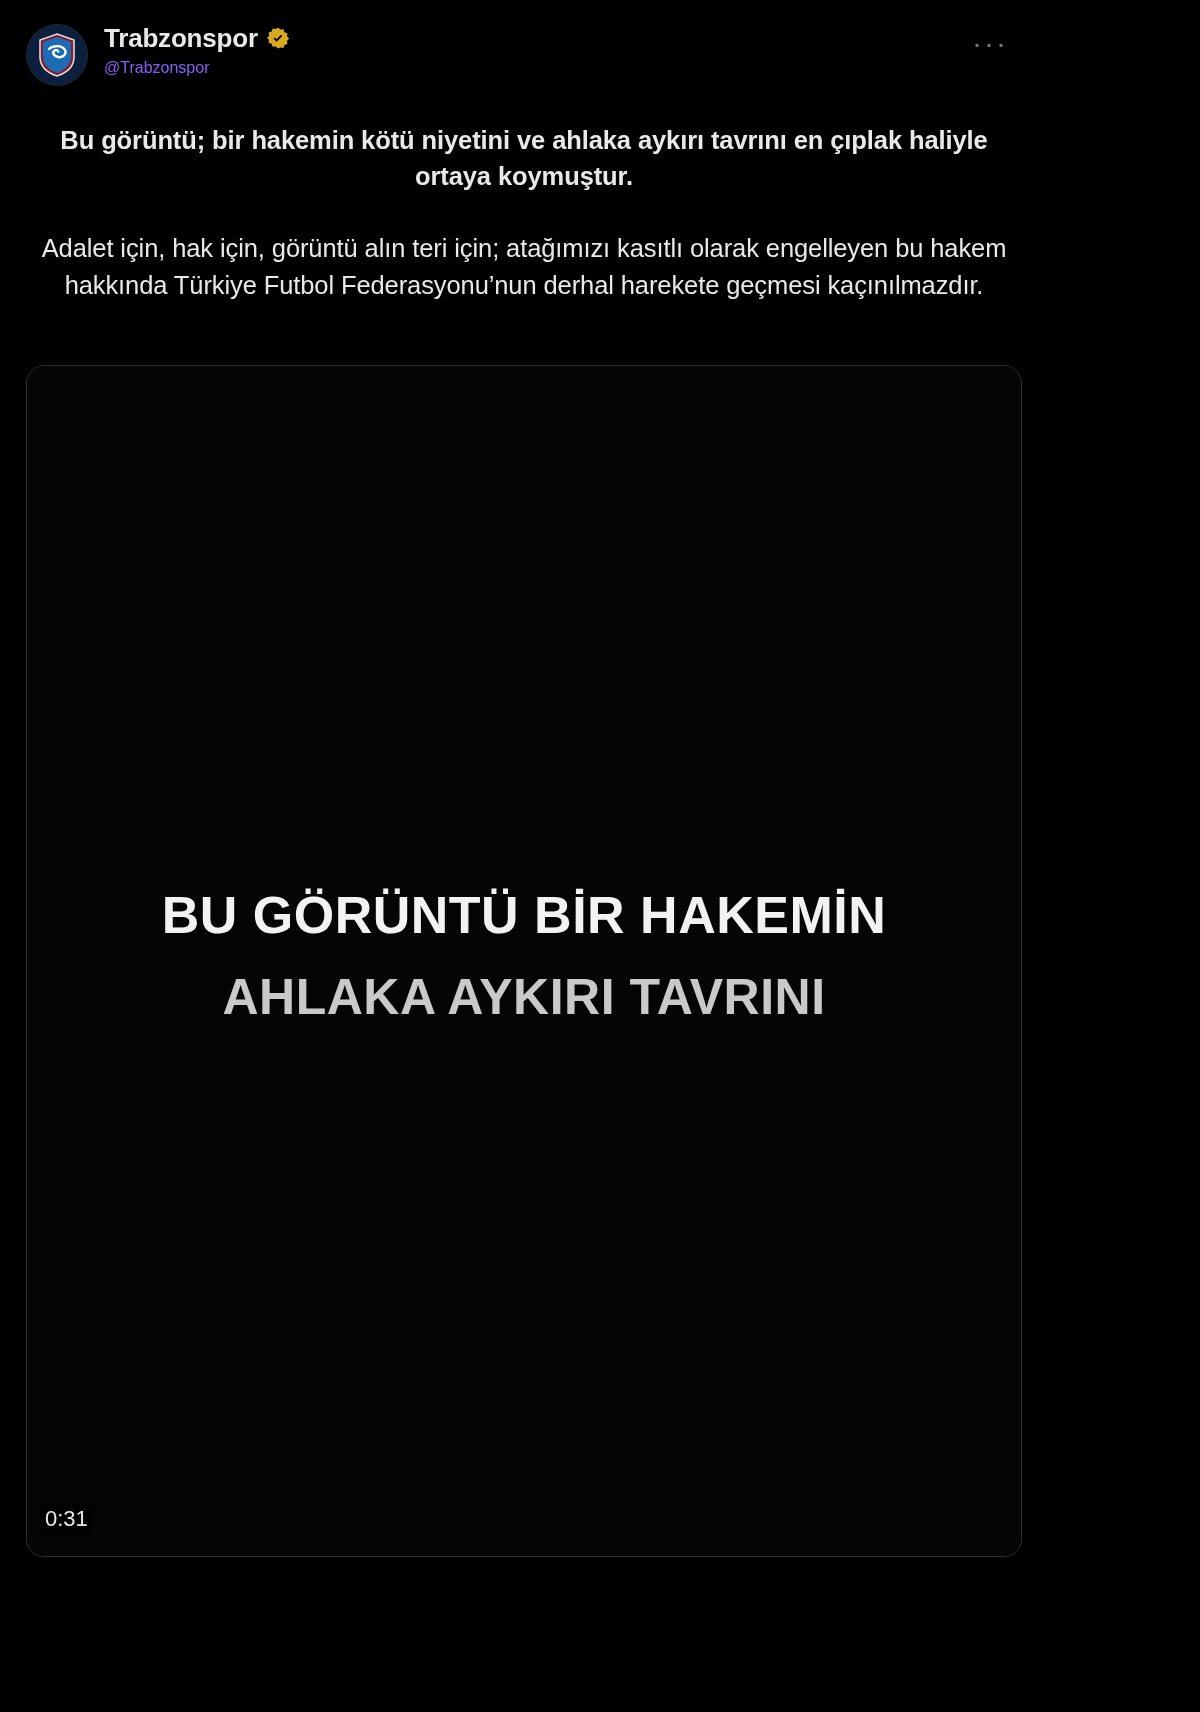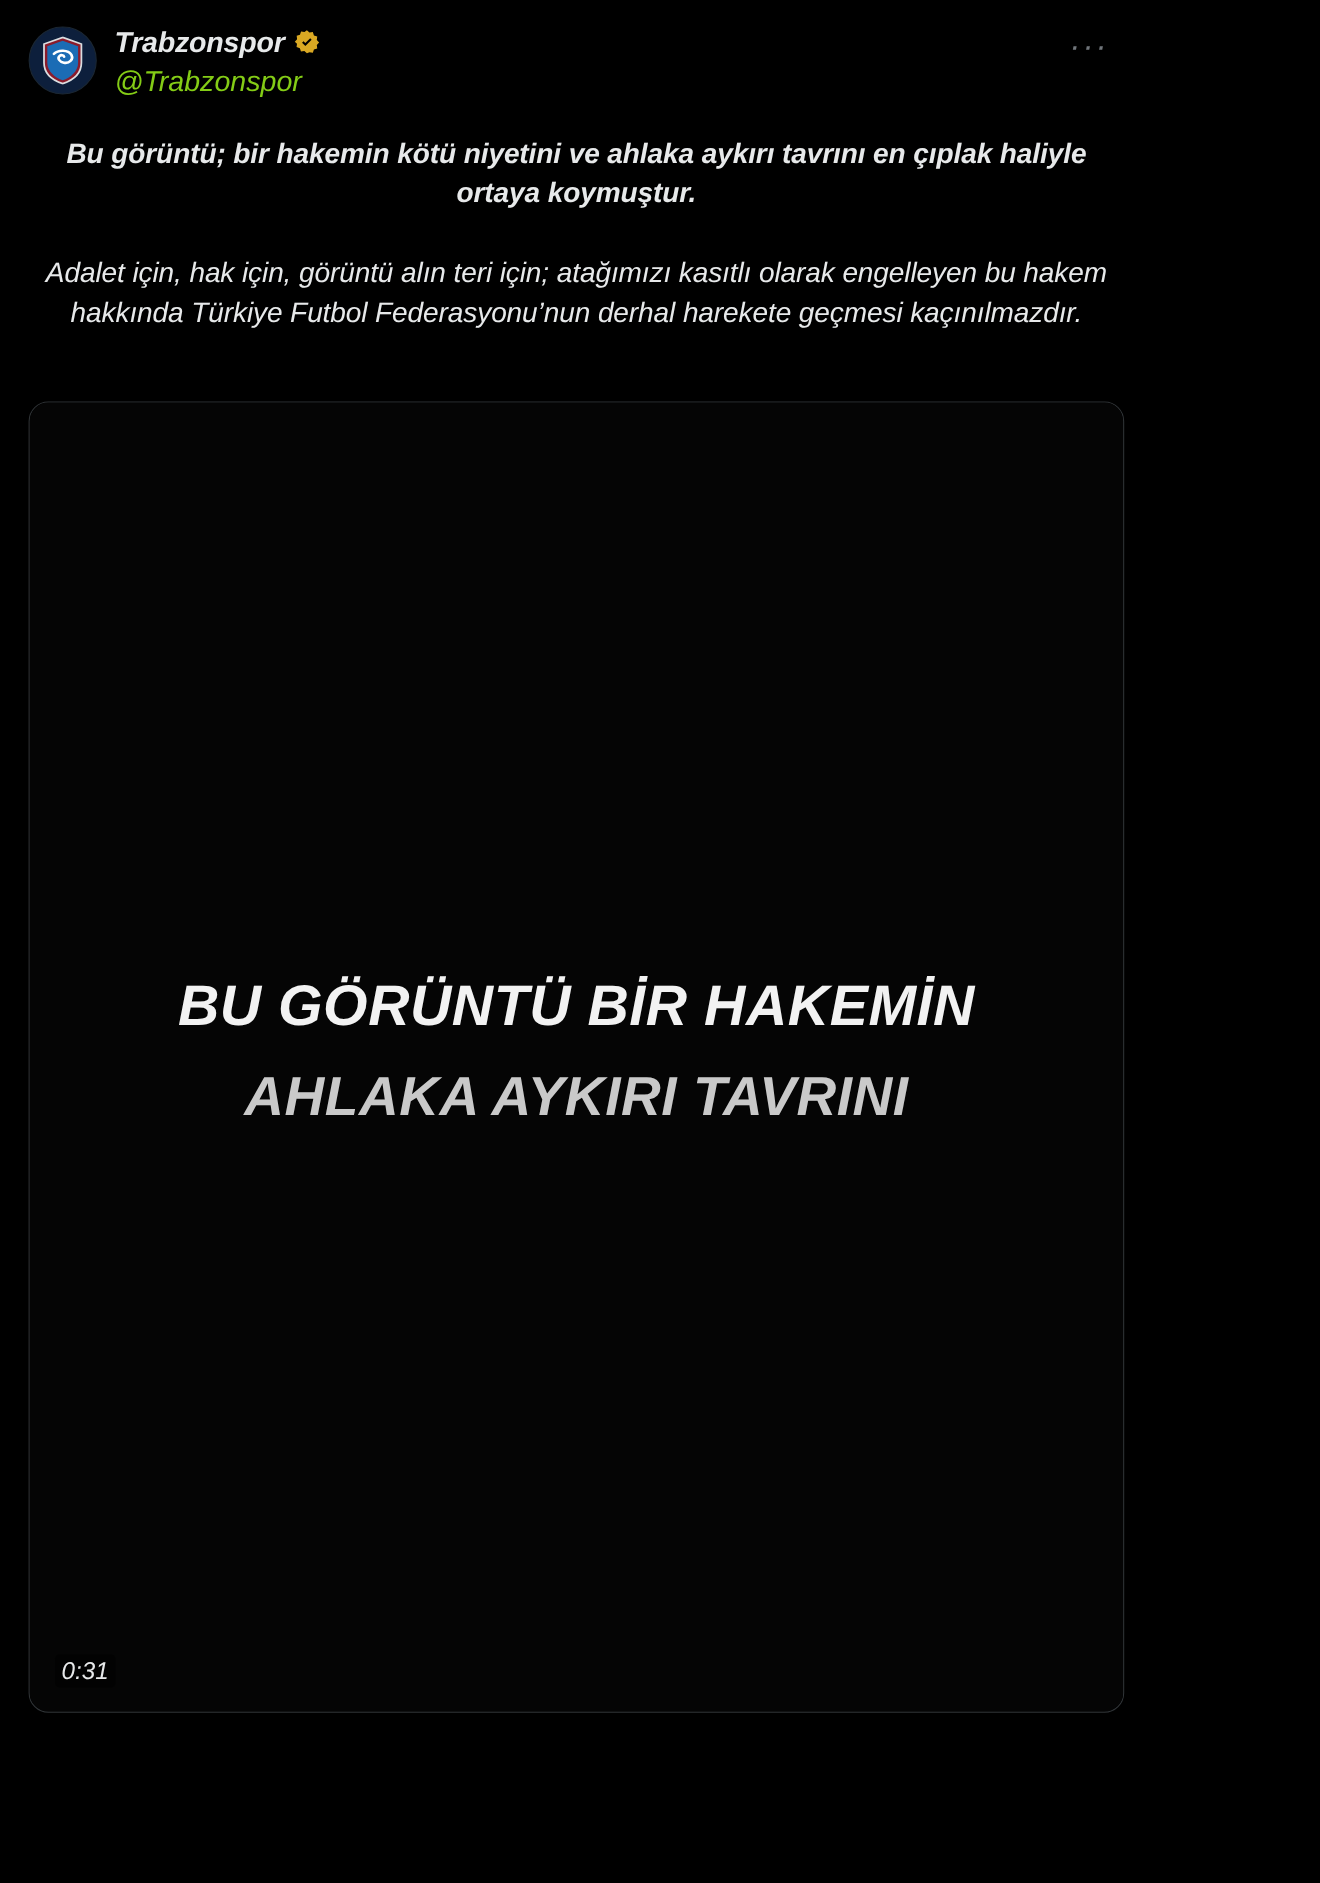--- a/index.html
+++ b/index.html
@@ -14,21 +14,20 @@
     color: #e7e9ea;
     -webkit-font-smoothing: antialiased;
   }
 
   .tweet {
     width: 1048px;
     min-height: 1712px;
     padding: 18px 26px 0 26px;
     background: #000000;
     position: relative;
-    font-style: italic;
   }
 
   
   .tweet-header {
     display: flex;
     align-items: flex-start;
     position: relative;
     height: 92px;
   }
   .avatar {
@@ -68,22 +67,22 @@
     font-weight: bold;
     color: #e7e9ea;
     letter-spacing: -0.2px;
   }
   .verified {
     width: 24px;
     height: 24px;
     display: inline-block;
   }
   .handle {
-    font-size: 26px;
-    color: #84cc16;
+    font-size: 16px;
+    color: #8b5cf6;
     margin-top: 6px;
   }
   .more-btn {
     position: absolute;
     right: 6px;
     top: 12px;
     color: #71767b;
     font-size: 30px;
     line-height: 18px;
     letter-spacing: 2px;
@@ -134,21 +133,21 @@
     margin-top: -10px;
   }
   .vid-lines div { line-height: 1.18; }
   .vl1 { font-size: 52px; color: #f2f2f2; }
   .vl2 { font-size: 50px; color: #c9c9c9; margin-top: 22px; }
   .vl3 { font-size: 48px; color: #8f8f8f; margin-top: 8px; }
   .vl4 { font-size: 46px; color: #5c5c5c; margin-top: 8px; }
 
   .duration {
     position: absolute;
-    left: 23px;
+    left: 12px;
     bottom: 22px;
     color: #e7e9ea;
     font-size: 22px;
     padding: 2px 6px;
     border-radius: 4px;
     background: rgba(0,0,0,0.55);
   }
 </style>
 </head>
 <body>

